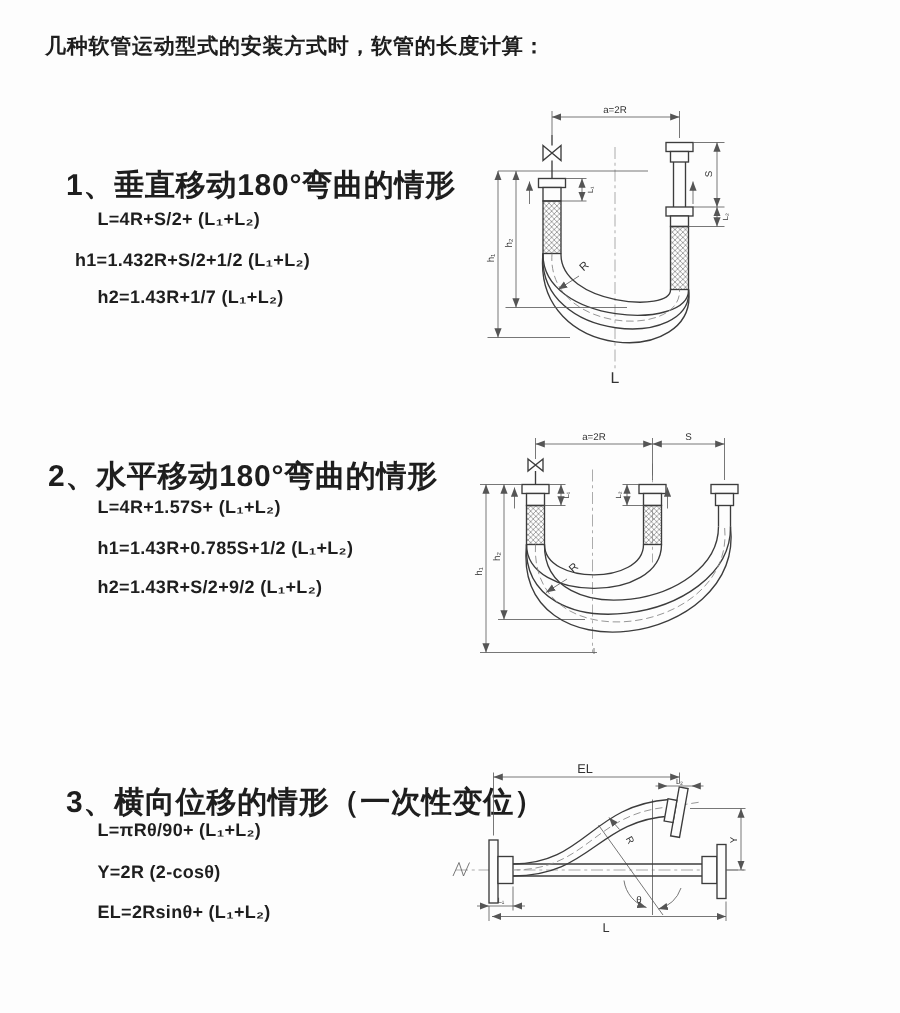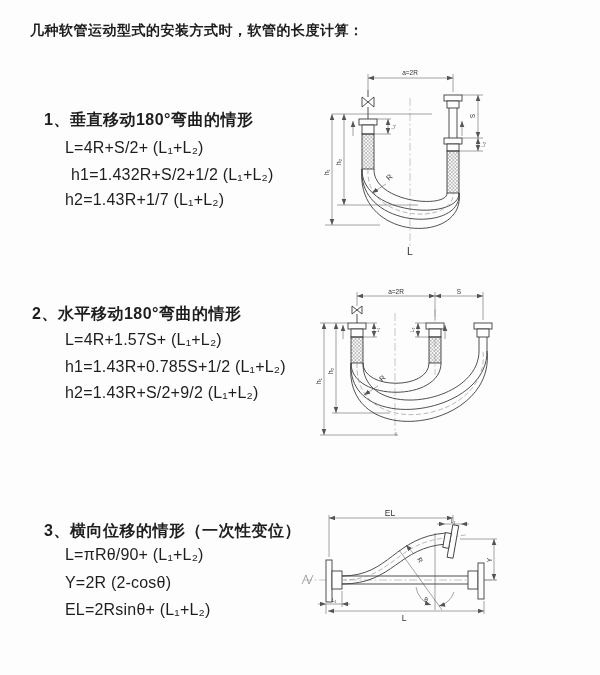--- a/index.html
+++ b/index.html
@@ -2,42 +2,42 @@
 <html><head>
 <meta charset="utf-8">
 <style>
   html,body{margin:0;padding:0;}
   body{
     width:600px;height:675px;background:#fdfdfd;position:relative;overflow:hidden;
     font-family:"Liberation Sans","DejaVu Sans",sans-serif;color:#1e1e1e;
   }
   .abs{position:absolute;}
   .title{font-size:14px;font-weight:bold;letter-spacing:.5px;white-space:nowrap;}
-  .heading{font-size:16px;font-weight:bold;letter-spacing:.5px;white-space:nowrap;}
-  .formula{font-size:16px;font-weight:normal;letter-spacing:.2px;white-space:nowrap;}
+  .heading{font-size:20px;font-weight:bold;letter-spacing:.5px;white-space:nowrap;}
+  .formula{font-size:12px;font-weight:bold;letter-spacing:.2px;white-space:nowrap;}
   svg{position:absolute;overflow:visible;}
   svg .ol{stroke:#3c3c3c;stroke-width:.9;fill:none;}
   svg .part{stroke:#3c3c3c;stroke-width:.9;fill:#fdfdfd;}
   svg .hose{stroke:#3c3c3c;stroke-width:.9;}
   svg .dl{stroke:#5a5a5a;stroke-width:.55;fill:none;}
   svg .cl{stroke:#9a9a9a;stroke-width:.55;stroke-dasharray:8 2.5 2 2.5;fill:none;}
   svg .cl2{stroke:#8a8a8a;stroke-width:.6;stroke-dasharray:5 2.5;fill:none;}
   svg text{fill:#333;font-size:6.5px;font-family:"Liberation Sans","DejaVu Sans",sans-serif;}
   svg text.sm{font-size:5px;}
   svg text.big{font-size:10.5px;}
   svg text.med{font-size:8.5px;}
 </style>
 </head>
 <body>
 
 <div class="abs title" style="left:30px;top:22px">几种软管运动型式的安装方式时，软管的长度计算：</div>
 
 <div class="abs heading" style="left:44px;top:110px">1、垂直移动180°弯曲的情形</div>
 <div class="abs formula" style="left:65px;top:139px">L=4R+S/2+ (L₁+L₂)</div>
-<div class="abs formula" style="left:71px;top:166px">h1=1.432R+S/2+1/2 (L₁+L₂)</div>
+<div class="abs formula" style="left:50px;top:166px">h1=1.432R+S/2+1/2 (L₁+L₂)</div>
 <div class="abs formula" style="left:65px;top:191px">h2=1.43R+1/7 (L₁+L₂)</div>
 
 <div class="abs heading" style="left:32px;top:304px">2、水平移动180°弯曲的情形</div>
 <div class="abs formula" style="left:65px;top:331px">L=4R+1.57S+ (L₁+L₂)</div>
 <div class="abs formula" style="left:65px;top:358px">h1=1.43R+0.785S+1/2 (L₁+L₂)</div>
 <div class="abs formula" style="left:65px;top:384px">h2=1.43R+S/2+9/2 (L₁+L₂)</div>
 
 <div class="abs heading" style="left:44px;top:521px">3、横向位移的情形（一次性变位）</div>
 <div class="abs formula" style="left:65px;top:546px">L=πRθ/90+ (L₁+L₂)</div>
 <div class="abs formula" style="left:65px;top:574px">Y=2R (2-cosθ)</div>

